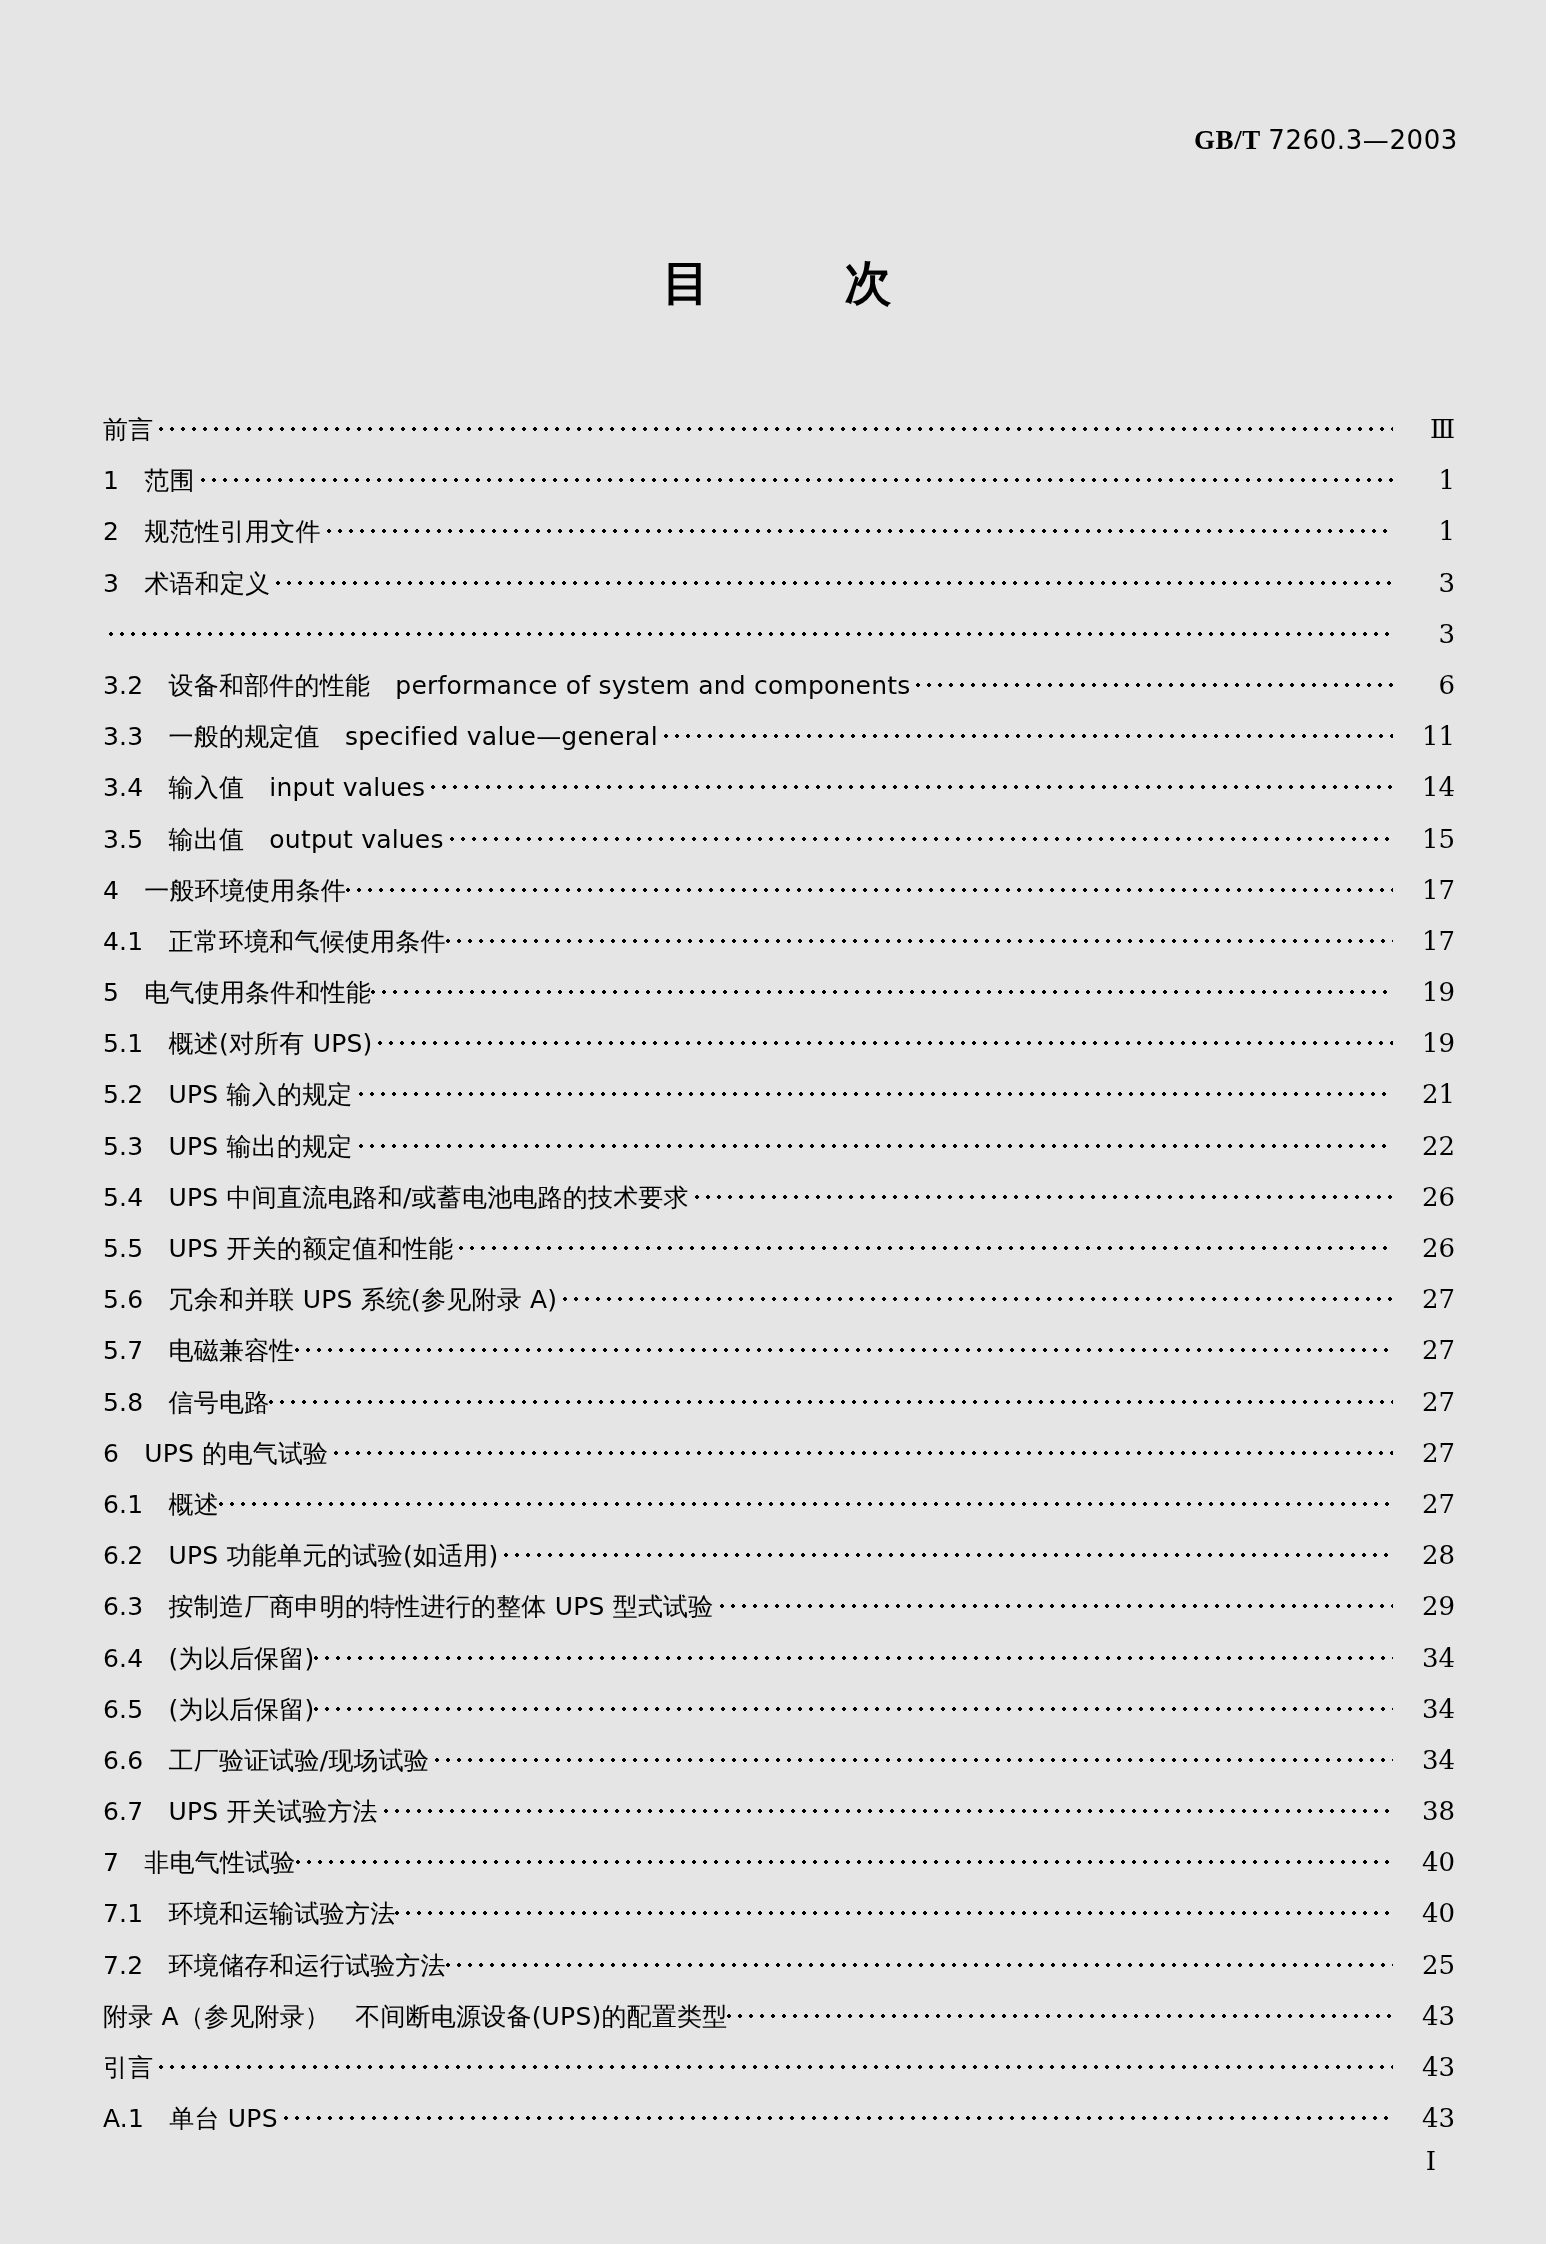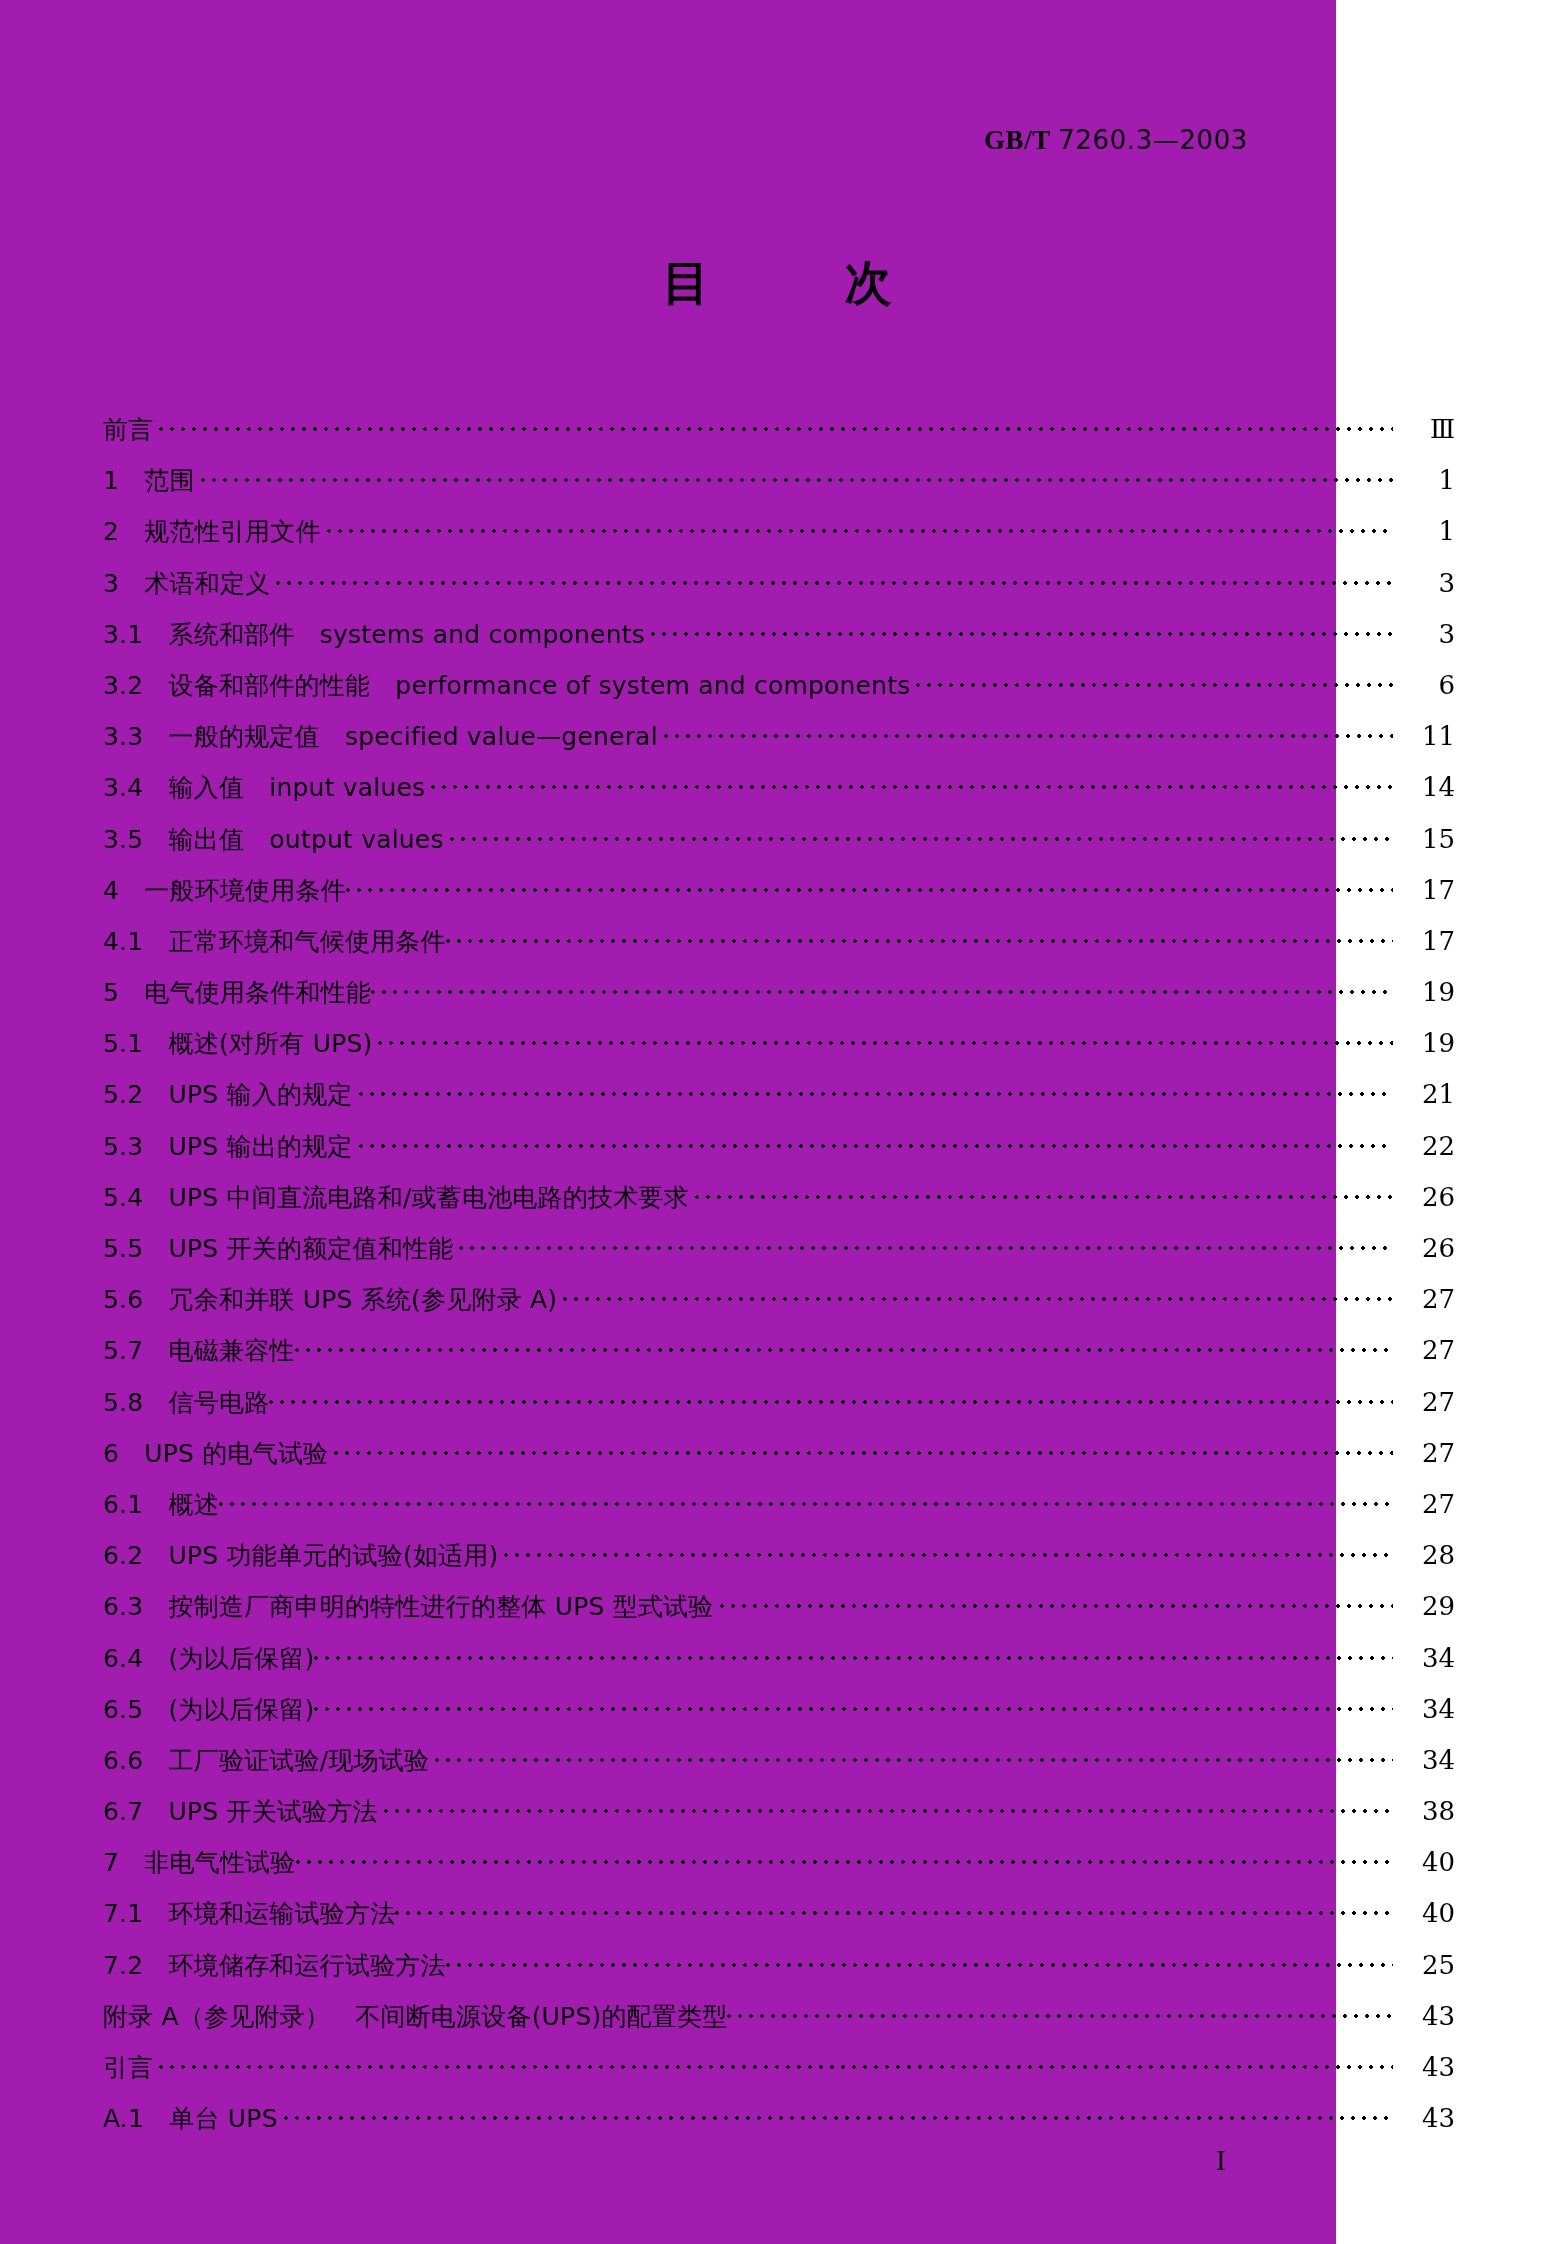--- a/index.html
+++ b/index.html
@@ -12,23 +12,23 @@
     height: 2244px;
     position: relative;
     font-family: "Liberation Serif", "DejaVu Serif", serif;
     color: #000000;
     overflow: hidden;
   }
 
   .page {
     position: absolute;
     left: 0; top: 0;
-    width: 1336px;
+    width: 1546px;
     height: 2244px;
-    background: #a21caf;
+    background: #e5e5e5;
   }
 
   
   .header {
     position: absolute;
     top: 125px;
     right: 88px;
     font-size: 27px;
     letter-spacing: 0.6px;
     white-space: nowrap;
@@ -146,21 +146,20 @@
         <span class="toc-label">2　规范性引用文件</span>
         <span class="toc-leader"></span>
         <span class="toc-page">1</span>
       </div>
       <div class="toc-row">
         <span class="toc-label">3　术语和定义</span>
         <span class="toc-leader"></span>
         <span class="toc-page">3</span>
       </div>
       <div class="toc-row">
-        <span class="toc-label">3.1　系统和部件　systems and components</span>
         <span class="toc-leader"></span>
         <span class="toc-page">3</span>
       </div>
       <div class="toc-row">
         <span class="toc-label">3.2　设备和部件的性能　performance of system and components</span>
         <span class="toc-leader"></span>
         <span class="toc-page">6</span>
       </div>
       <div class="toc-row">
         <span class="toc-label">3.3　一般的规定值　specified value—general</span>

